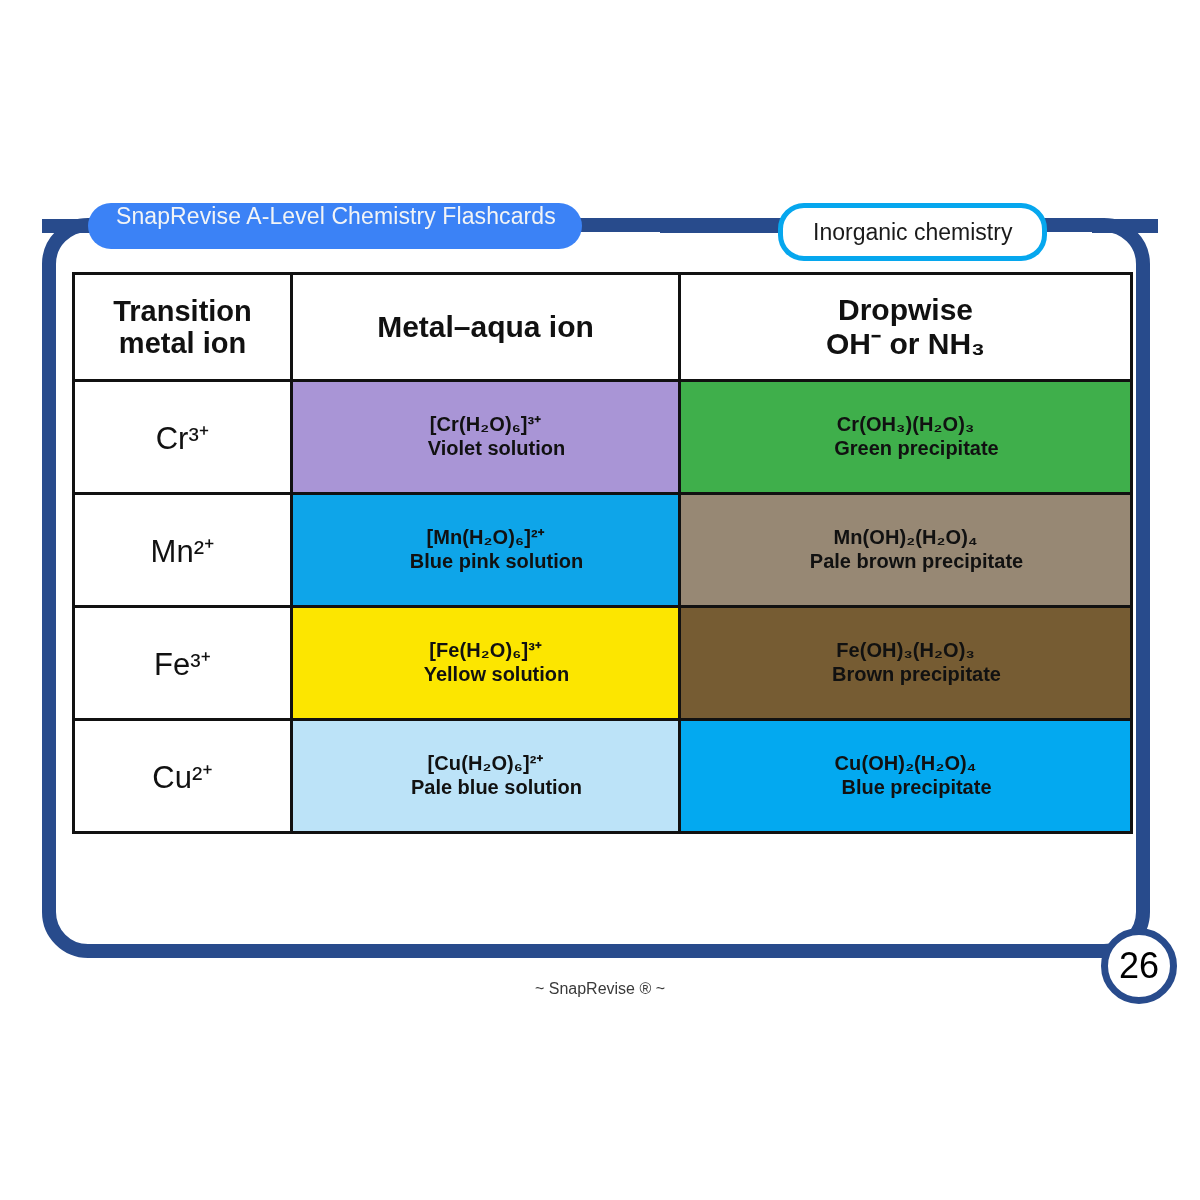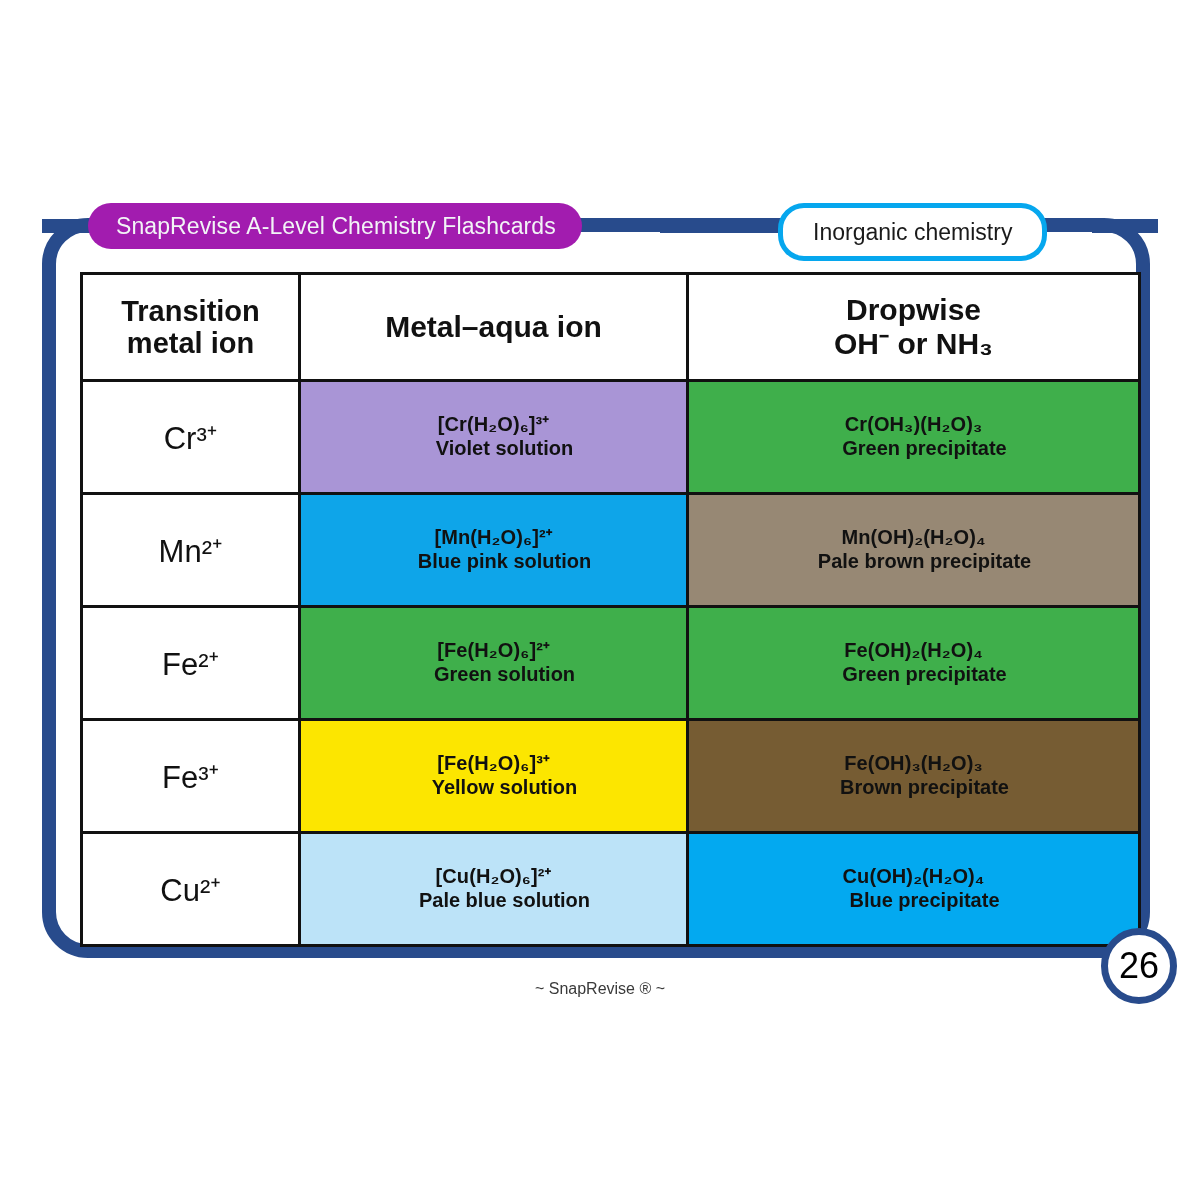--- a/index.html
+++ b/index.html
@@ -34,22 +34,22 @@
   }
 
   
   .title-pill {
     position: absolute;
     left: 88px;
     top: 203px;
     height: 46px;
     padding: 0 26px 0 28px;
     display: flex;
-    align-items: center;
-    background: #a21caf;
+    align-items: flex-start;
+    background: #3b82f6;
     border-radius: 26px;
     z-index: 6;
   }
   .title-pill span {
     color: #F2F4F6;
     font-size: 23px;
     letter-spacing: 0.1px;
     white-space: nowrap;
   }
 
@@ -115,21 +115,21 @@
   }
   .footer span {
     font-size: 16px;
     color: #3A3A3A;
     margin-top: 14px;
   }
 
   
   .table-wrap {
     position: absolute;
-    left: 80px;
+    left: 72px;
     top: 272px;
     width: 984px;
     z-index: 4;
   }
   table.data-table {
     border-collapse: collapse;
     width: 1058px;
     table-layout: fixed;
     background: #ffffff;
   }
@@ -257,31 +257,20 @@
           <td class="desc-cell" style="background: #0ea5e9;">
             <span class="line-formula">[Mn(H₂O)₆]²⁺</span>
             <span class="line-desc">Blue pink solution</span>
           </td>
           <td class="desc-cell" style="background: rgb(151, 136, 116);">
             <span class="line-formula">Mn(OH)₂(H₂O)₄</span>
             <span class="line-desc">Pale brown precipitate</span>
           </td>
         </tr>
 
-        <tr>
-          <td class="ion-cell">Fe²⁺</td>
-          <td class="desc-cell" style="background: rgb(63, 175, 75);">
-            <span class="line-formula">[Fe(H₂O)₆]²⁺</span>
-            <span class="line-desc">Green solution</span>
-          </td>
-          <td class="desc-cell" style="background: rgb(63, 175, 75);">
-            <span class="line-formula">Fe(OH)₂(H₂O)₄</span>
-            <span class="line-desc">Green precipitate</span>
-          </td>
-        </tr>
 
         <tr>
           <td class="ion-cell">Fe³⁺</td>
           <td class="desc-cell" style="background: rgb(252, 230, 0);">
             <span class="line-formula">[Fe(H₂O)₆]³⁺</span>
             <span class="line-desc">Yellow solution</span>
           </td>
           <td class="desc-cell" style="background: rgb(118, 92, 51);">
             <span class="line-formula">Fe(OH)₃(H₂O)₃</span>
             <span class="line-desc">Brown precipitate</span>

